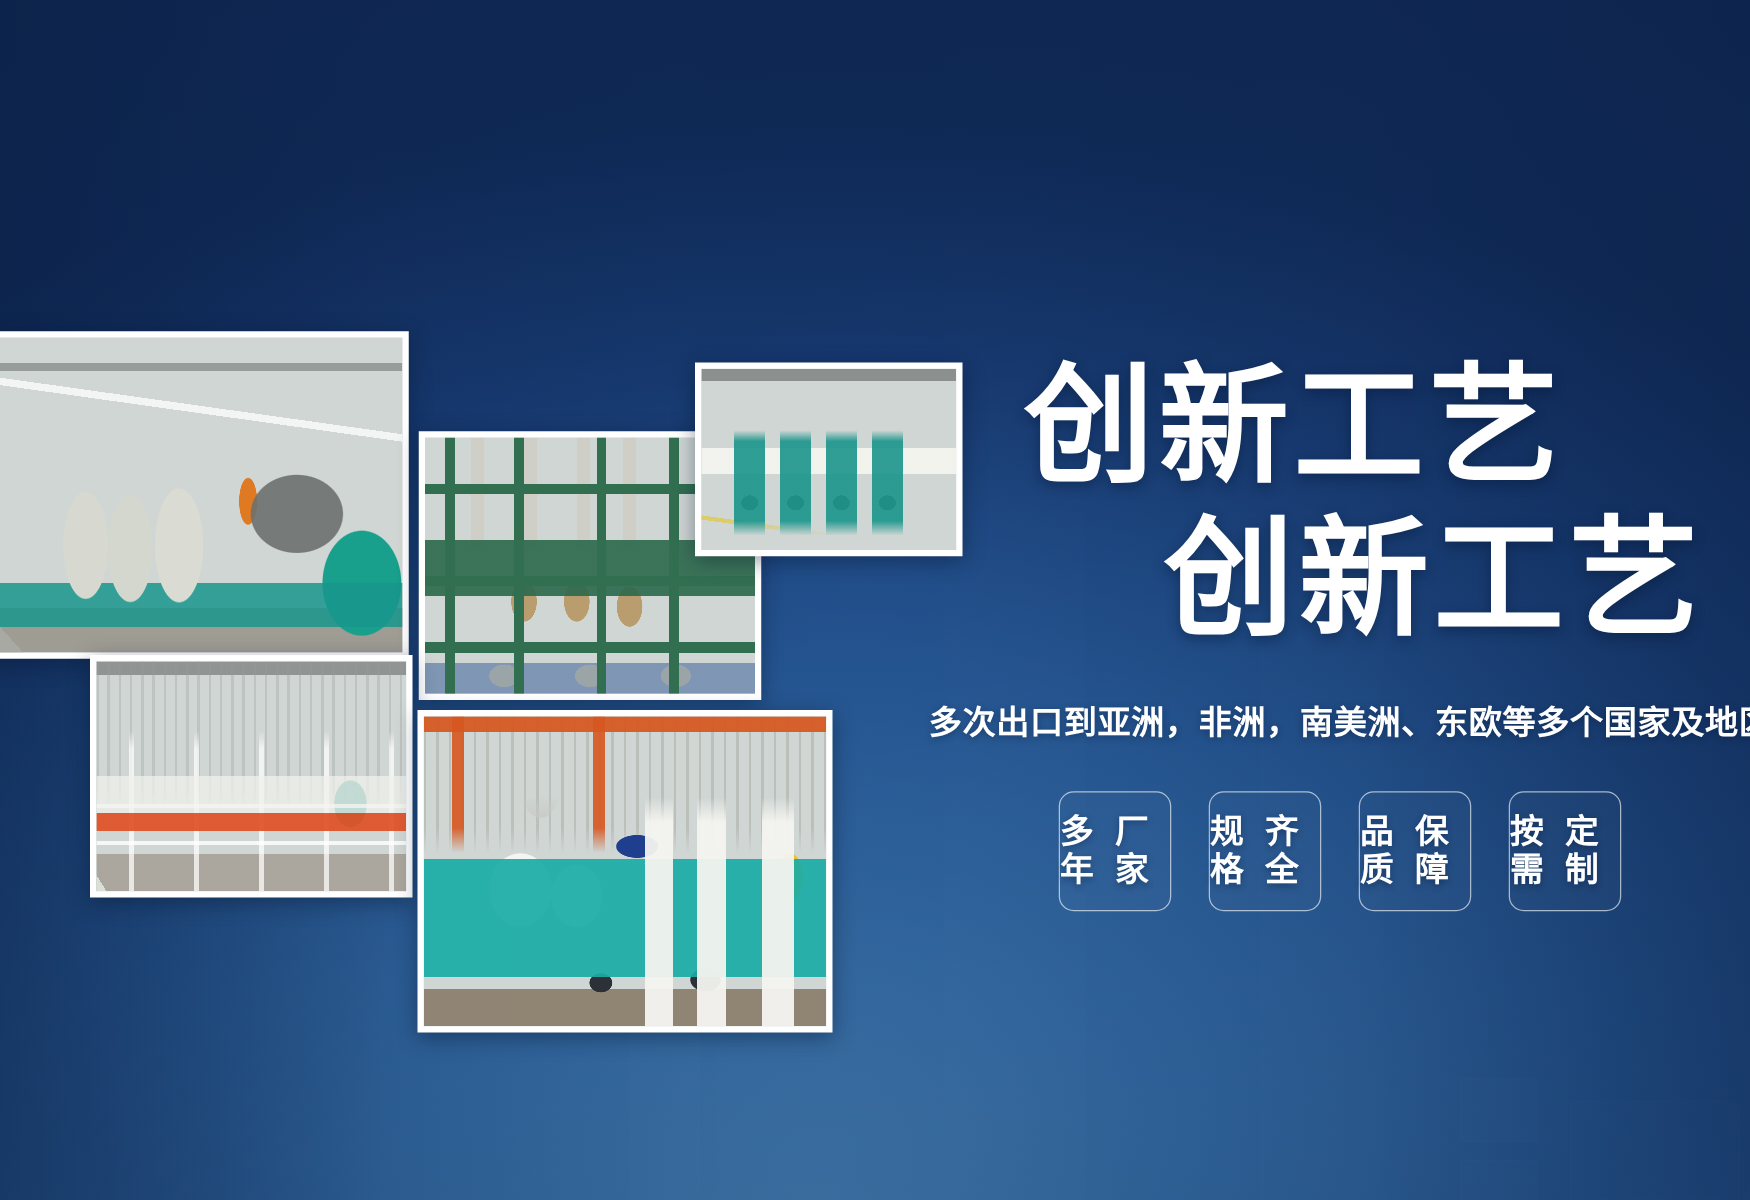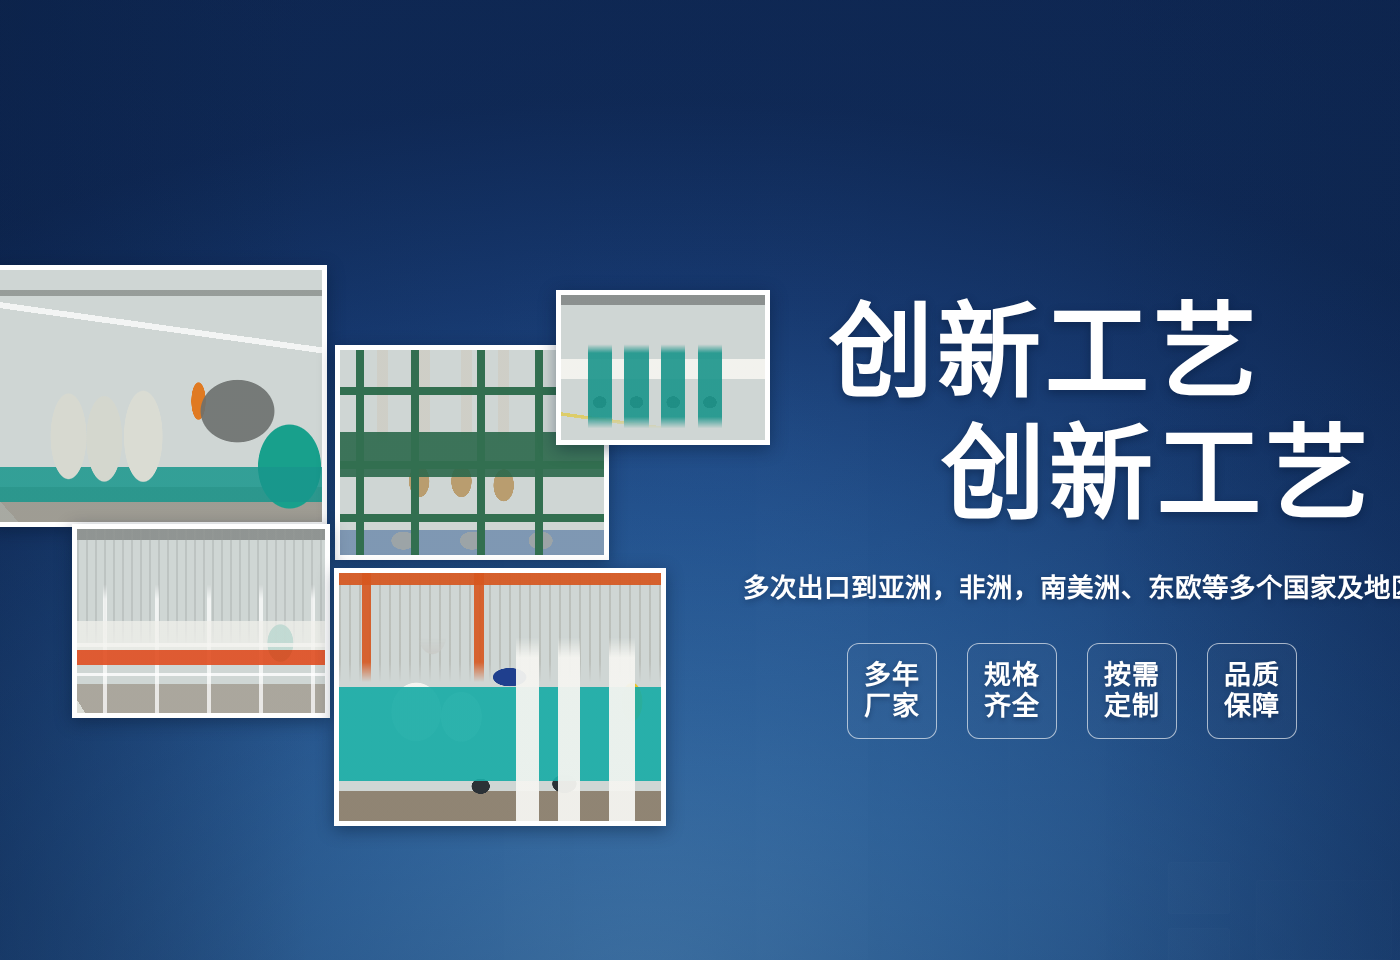--- a/index.html
+++ b/index.html
@@ -350,21 +350,21 @@
     z-index: 10;
   }
 
   .headline {
     color: #ffffff;
     font-weight: 700;
     font-size: 104px;
     line-height: 1.08;
     letter-spacing: 4px;
     text-shadow: 0 3px 10px rgba(5,22,52,0.45);
-    margin: 16px;
+    margin: 6px;
   }
   .headline .hl-1 { display: block; padding-left: 78px; }
   .headline .hl-2 { display: block; padding-left: 190px; margin-top: 10px; }
 
   .subtitle {
     margin: 40px 0 0 0;
     color: #ffffff;
     font-weight: 700;
     font-size: 26.5px;
     letter-spacing: 0.5px;
@@ -381,21 +381,21 @@
     list-style: none;
     display: flex;
     gap: 30px;
   }
   .badge {
     width: 90px;
     height: 96px;
     border: 1.6px solid rgba(255,255,255,0.62);
     border-radius: 12px;
     display: flex;
-    flex-direction: column;
+    flex-direction: row;
     align-items: center;
     justify-content: center;
     color: #ffffff;
     font-weight: 700;
     font-size: 27px;
     line-height: 1.16;
     letter-spacing: 1px;
     text-shadow: 0 2px 5px rgba(5,22,52,0.40);
     background: rgba(255,255,255,0.02);
   }
@@ -450,24 +450,24 @@
     <ul class="badges">
       <li class="badge">
         <span>多年</span>
         <span>厂家</span>
       </li>
       <li class="badge">
         <span>规格</span>
         <span>齐全</span>
       </li>
       <li class="badge">
+        <span>品质</span>
+        <span>保障</span>
+      </li>
+      <li class="badge">
         <span>按需</span>
         <span>定制</span>
       </li>
-      <li class="badge">
-        <span>品质</span>
-        <span>保障</span>
-      </li>
     </ul>
 
   </div>
 
 </div>
 
 </body></html>

